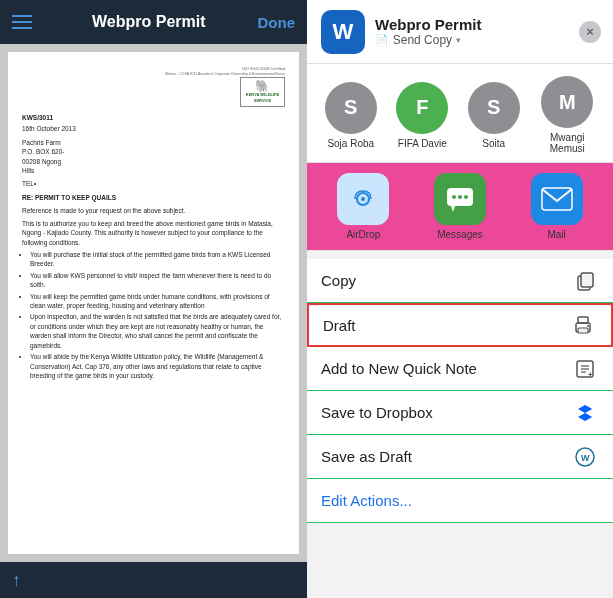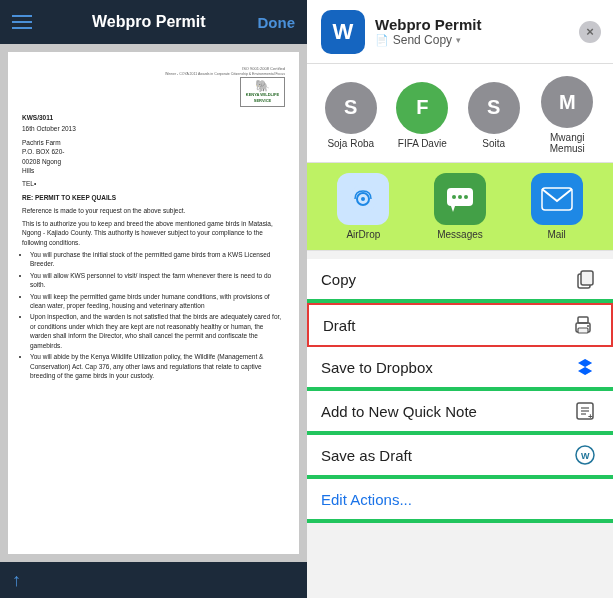--- a/index.html
+++ b/index.html
@@ -285,21 +285,21 @@
       text-align: center;
       max-width: 56px;
     }
 
     
     .apps-row {
       display: flex;
       justify-content: space-around;
       align-items: flex-end;
       padding: 10px 8px;
-      background: #bef264;
+      background: #ec4899;
       border-bottom: 1px solid #e0e0e0;
       flex-shrink: 0;
     }
 
     .app-item {
       display: flex;
       flex-direction: column;
       align-items: center;
       gap: 4px;
     }
@@ -327,21 +327,21 @@
       overflow-y: auto;
     }
 
     .action-item {
       display: flex;
       align-items: center;
       justify-content: space-between;
       background: #fff;
       padding: 0 14px;
       height: 44px;
-      border-bottom: 4px solid #22c55e;
+      border-bottom: 1px solid #22c55e;
       cursor: pointer;
     }
 
     .action-item.highlighted {
       border: 2.5px solid #e53935;
     }
 
     .action-item:first-child {
       margin-top: 8px;
     }
@@ -522,43 +522,43 @@
         <svg width="22" height="22" viewBox="0 0 22 22">
           <rect x="4" y="9" width="14" height="9" rx="1.5" fill="none" stroke="#555" stroke-width="1.5"></rect>
           <rect x="6" y="3" width="10" height="6" rx="1" fill="none" stroke="#555" stroke-width="1.5"></rect>
           <rect x="6" y="14" width="10" height="5" rx="1" fill="#f2f2f2" stroke="#555" stroke-width="1.2"></rect>
           <circle cx="16" cy="12" r="1" fill="#555"></circle>
         </svg>
       </div>
     </div>
 
     <div class="action-item">
-      <span class="action-label">Save to Dropbox</span>
-      <div class="action-icon dropbox">
-        <svg width="22" height="22" viewBox="0 0 22 22">
-          <polygon points="11,3 4,7 11,11 4,15 11,19 18,15 11,11 18,7" fill="#0061ff"></polygon>
-          <polygon points="11,3 18,7 11,11 18,15 11,19" fill="#0061ff" opacity="0.5"></polygon>
-        </svg>
-      </div>
-    </div>
-
-    <div class="action-item">
       <span class="action-label">Add to New Quick Note</span>
       <div class="action-icon quicknote">
         <svg width="22" height="22" viewBox="0 0 22 22">
           <rect x="3" y="3" width="16" height="16" rx="2" fill="none" stroke="#555" stroke-width="1.5"></rect>
           <line x1="7" y1="8" x2="15" y2="8" stroke="#555" stroke-width="1.2"></line>
           <line x1="7" y1="11" x2="15" y2="11" stroke="#555" stroke-width="1.2"></line>
           <line x1="7" y1="14" x2="12" y2="14" stroke="#555" stroke-width="1.2"></line>
           <text x="14" y="19" font-size="8" fill="#555" font-weight="bold">+</text>
         </svg>
       </div>
     </div>
 
     <div class="action-item">
+      <span class="action-label">Save to Dropbox</span>
+      <div class="action-icon dropbox">
+        <svg width="22" height="22" viewBox="0 0 22 22">
+          <polygon points="11,3 4,7 11,11 4,15 11,19 18,15 11,11 18,7" fill="#0061ff"></polygon>
+          <polygon points="11,3 18,7 11,11 18,15 11,19" fill="#0061ff" opacity="0.5"></polygon>
+        </svg>
+      </div>
+    </div>
+
+    <div class="action-item">
       <span class="action-label">Save as Draft</span>
       <div class="action-icon wordpress">
         <svg width="22" height="22" viewBox="0 0 22 22">
           <circle cx="11" cy="11" r="9" fill="none" stroke="#21759b" stroke-width="1.5"></circle>
           <text x="7" y="15" font-size="9" fill="#21759b" font-weight="bold">W</text>
         </svg>
       </div>
     </div>
 
 

